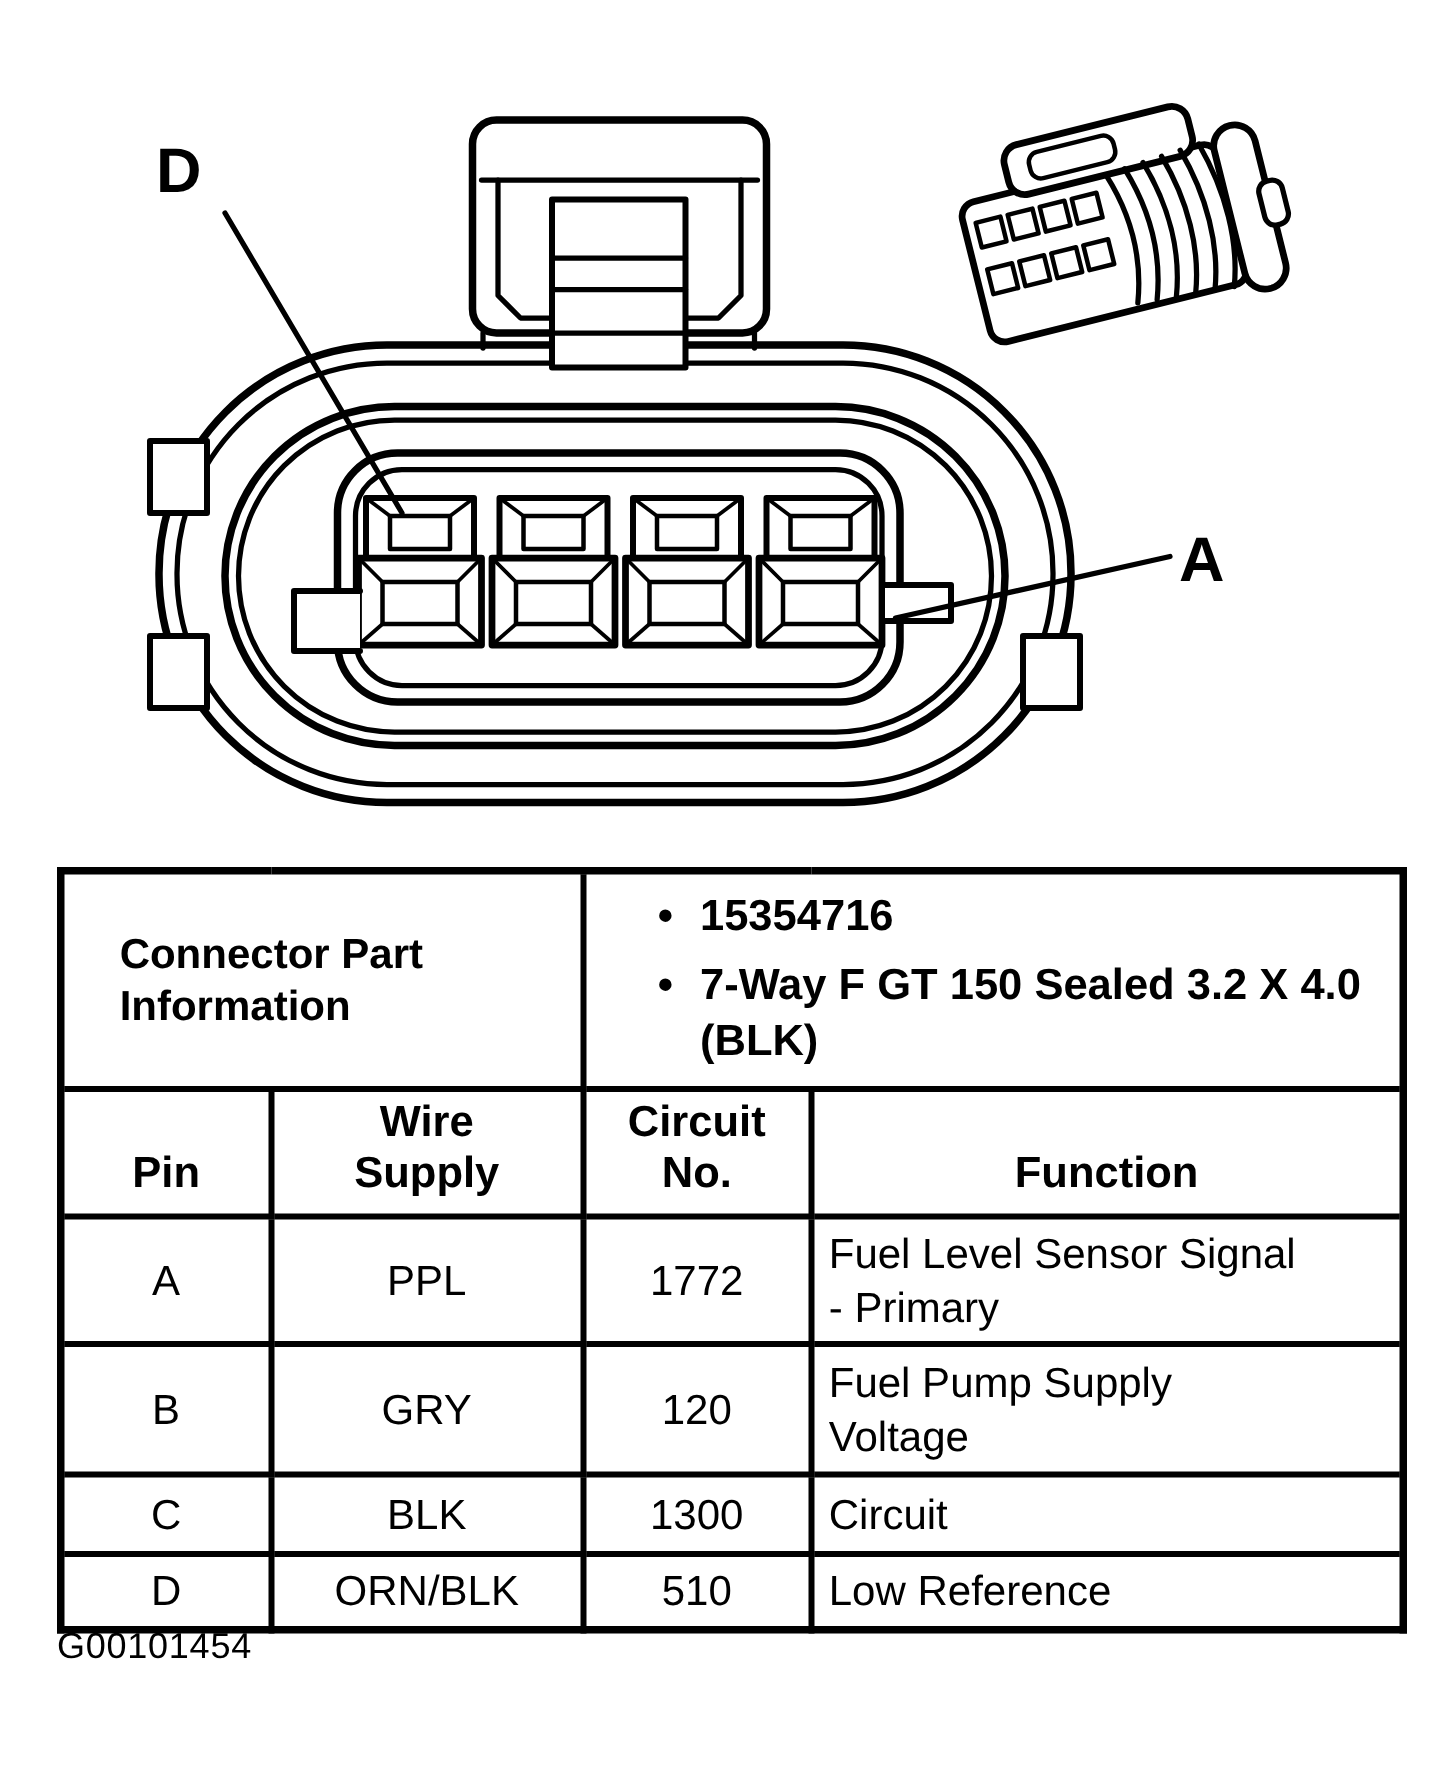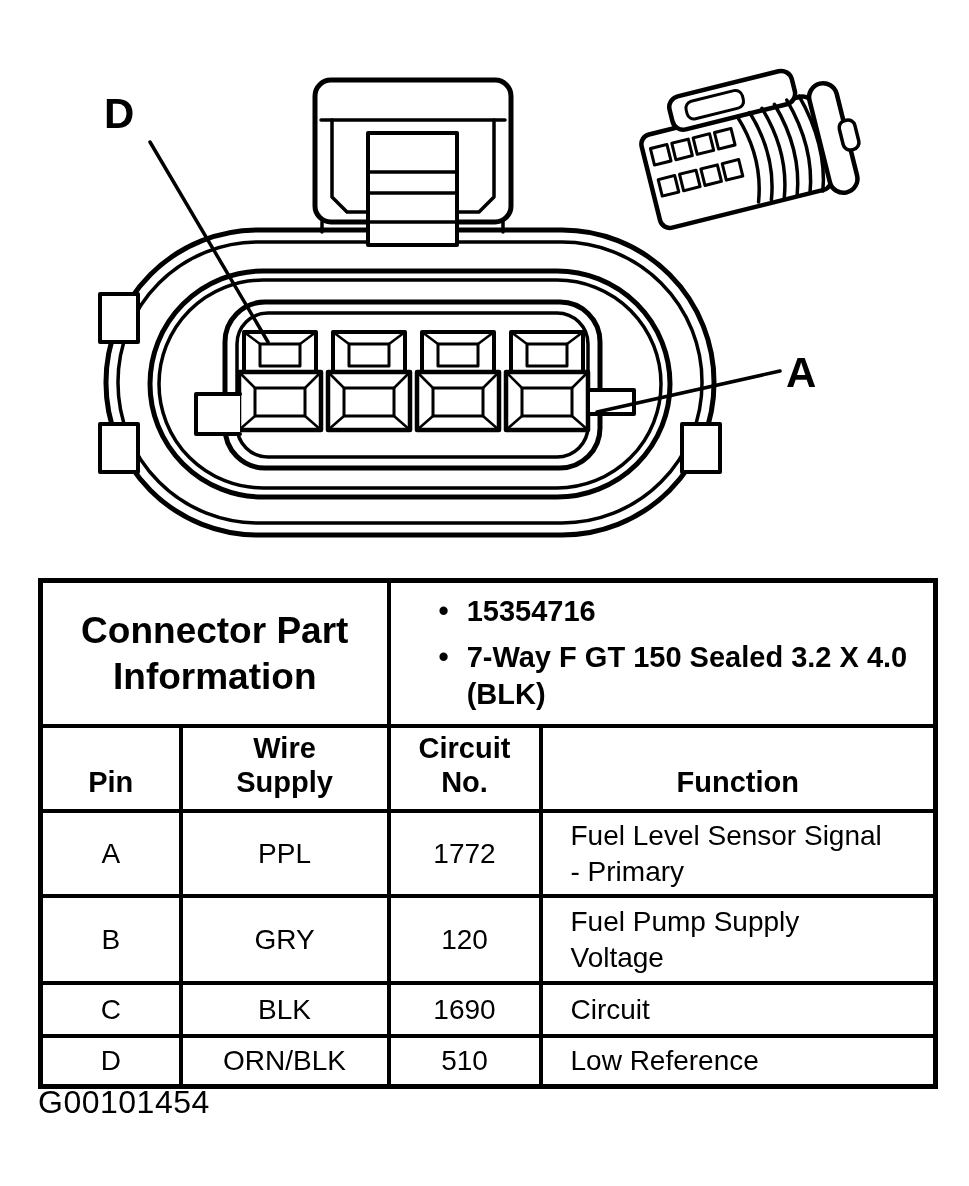--- a/index.html
+++ b/index.html
@@ -9,37 +9,37 @@
   }
   .diagram-svg{position:absolute;left:0;top:0;}
   .svg-label{font-family:"Liberation Sans", sans-serif;font-weight:700;font-size:42px;fill:#000;}
   table.pinout{
     position:absolute;left:38px;top:578px;width:895px;
     border-collapse:collapse;table-layout:fixed;
     border:5px solid #000;
   }
   table.pinout td{border:4px solid #000;overflow:hidden;}
   .part-hdr-cell{
-    font-weight:700;font-size:37px;line-height:1.22;
-    text-align:center;vertical-align:middle;
+    font-weight:700;font-size:28px;line-height:1.22;
+    vertical-align:middle;
   }
   .part-hdr-cell .hdr-wrap{max-width:270px;margin:0 auto;}
   .part-info-cell{vertical-align:middle;padding:10px 8px 10px 48px;}
   .pi-item{display:flex;align-items:flex-start;font-weight:700;font-size:29px;line-height:1.3;}
   .pi-item + .pi-item{margin-top:8px;}
   .pi-bullet{flex:0 0 auto;margin-right:18px;}
   .pi-text{max-width:450px;}
   .col-hdr{
     font-weight:700;font-size:29px;line-height:1.18;
     text-align:center;vertical-align:bottom;padding-bottom:10px;
   }
   .data-cell{font-size:28px;text-align:center;vertical-align:middle;}
-  .fn-cell{font-size:28px;text-align:left;vertical-align:middle;padding-left:28px;line-height:1.28;}
+  .fn-cell{font-size:28px;text-align:left;vertical-align:middle;padding-left:10px;line-height:1.28;}
   .fn-text{max-width:320px;}
-  .fig-id{position:absolute;left:38px;top:1084px;font-size:32px;letter-spacing:0.5px;}
+  .fig-id{position:absolute;left:38px;top:1084px;font-size:24px;letter-spacing:0.5px;}
 </style>
 </head>
 <body>
 
 <svg class="diagram-svg" width="969" height="572" viewBox="0 0 969 572">
   <g fill="#ffffff" stroke="#000000" stroke-linejoin="round" stroke-linecap="round">
 
     <g>
       <rect x="106" y="230" width="608" height="305" rx="152" stroke-width="5"></rect>
       <rect x="118" y="242" width="584" height="281" rx="140" stroke-width="3.5"></rect>
@@ -216,21 +216,21 @@
     <td class="data-cell">B</td>
     <td class="data-cell">GRY</td>
     <td class="data-cell">120</td>
     <td class="fn-cell">
       <div class="fn-text">Fuel Pump Supply Voltage</div>
     </td>
   </tr>
   <tr style="height:53px">
     <td class="data-cell">C</td>
     <td class="data-cell">BLK</td>
-    <td class="data-cell">1690</td>
+    <td class="data-cell">1300</td>
     <td class="fn-cell">
       <div class="fn-text">Circuit</div>
     </td>
   </tr>
   <tr style="height:50px">
     <td class="data-cell">D</td>
     <td class="data-cell">ORN/BLK</td>
     <td class="data-cell">510</td>
     <td class="fn-cell">
       <div class="fn-text">Low Reference</div>

